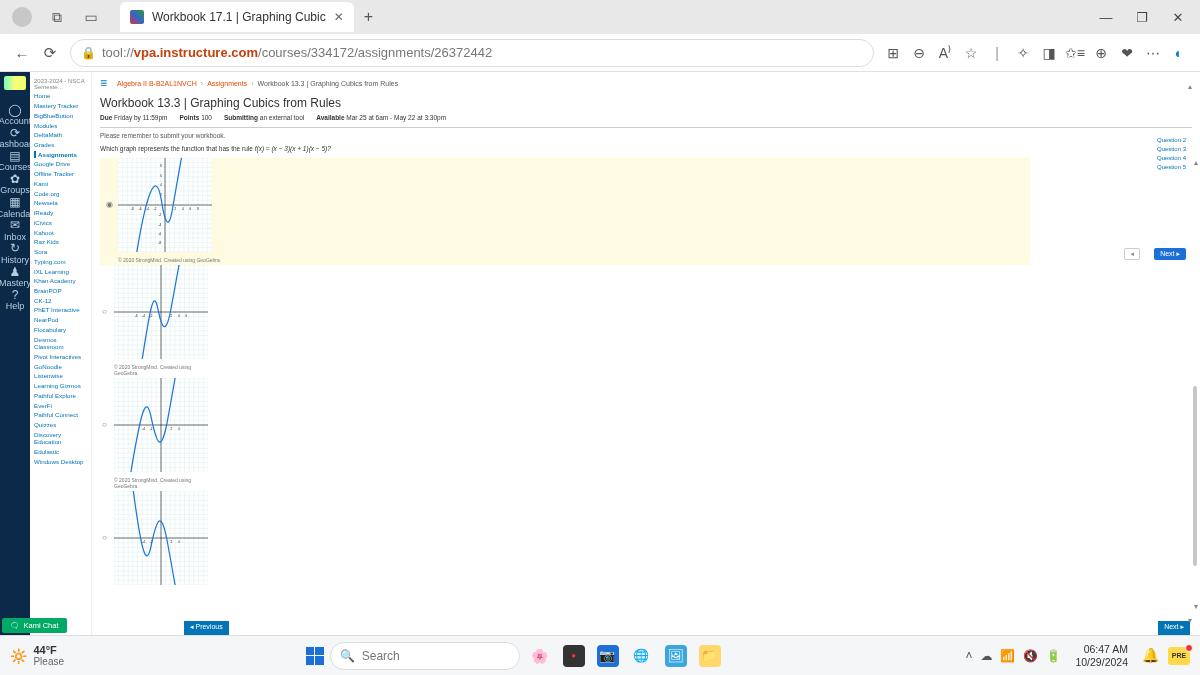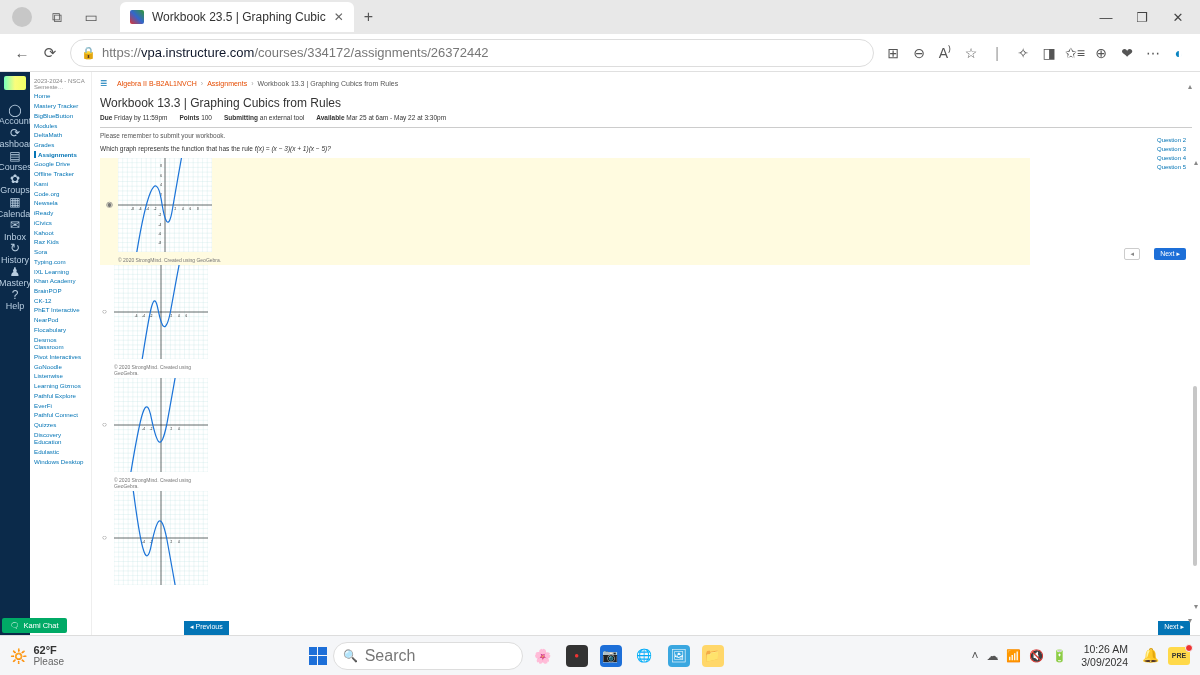--- a/index.html
+++ b/index.html
@@ -15,21 +15,21 @@
 .tab .tclose { font-size: 12px; color: #666; margin-left: 8px; }
 .newtab { font-size: 16px; color: #555; margin: 0 10px; }
 .titlebar .spacer { flex: 1; }
 .win-ctrl { width: 36px; text-align: center; font-size: 13px; color: #444; }
 
 .toolbar { height: 38px; background: #fff; display: flex; align-items: center; padding: 0 8px; border-bottom: 1px solid #e0e0e0; }
 .toolbar .tico { width: 28px; text-align: center; font-size: 15px; color: #555; }
 .addr { flex: 1; height: 28px; background: #fff; border: 1px solid #ddd; border-radius: 14px; display: flex; align-items: center; padding: 0 10px; margin: 0 6px; }
 .addr .lock { font-size: 12px; color: #555; margin-right: 6px; }
 .addr .url { font-size: 13px; color: #777; }
-.addr .url .host { color: #0f172a; }
+.addr .url .host { color: #c2410c; font-weight: bold; }
 .rico { width: 26px; text-align: center; font-size: 14px; color: #555; }
 
 
 .page { flex: 1; display: flex; background: #fff; position: relative; overflow: hidden; }
 
 
 .global-rail { width: 30px; background: #0b2a4a; display: flex; flex-direction: column; align-items: center; padding-top: 4px; gap: 10px; }
 .global-rail .ritem { color: #b8cde0; font-size: 9px; text-align: center; line-height: 1.1; }
 .global-rail .ritem .ric { font-size: 12px; display: block; }
 .global-rail .logo { width: 22px; height: 14px; background: linear-gradient(90deg,#7fb,#fafd7d,#ef6); border-radius: 2px; margin-bottom: 4px; }
@@ -97,21 +97,21 @@
 .taskbar { height: 40px; background: #f5f6f8; border-top: 1px solid #ddd; display: flex; align-items: center; padding: 0 10px; }
 .taskbar .wx { display: flex; align-items: center; gap: 6px; font-size: 11px; color: #333; }
 .taskbar .wx .sun { color: #f6b73c; font-size: 14px; }
 .taskbar .wx .temp { font-weight: 600; }
 .taskbar .wx .cond { font-size: 10px; color: #666; }
 .taskbar .center { flex: 1; display: flex; justify-content: center; align-items: center; gap: 6px; }
 .taskbar .center .winlogo { width: 18px; height: 18px; display: grid; grid-template-columns: 1fr 1fr; grid-template-rows: 1fr 1fr; gap: 1px; }
 .taskbar .center .winlogo span { background: #1d6fd8; }
 .taskbar .search { height: 28px; width: 190px; border: 1px solid #ddd; border-radius: 14px; display: flex; align-items: center; padding: 0 10px; gap: 6px; background: #fff; }
 .taskbar .search .sico { font-size: 12px; color: #555; }
-.taskbar .search .stxt { font-size: 16px; color: #777; }
+.taskbar .search .stxt { font-size: 12px; color: #777; }
 .taskbar .tkico { width: 22px; height: 22px; margin: 0 3px; border-radius: 4px; display:flex;align-items:center;justify-content:center;font-size:13px;}
 .taskbar .tkico.cherry{font-size:14px;color:#e77;}
 .taskbar .tkico.rec{background:#333;color:#e33;font-size:8px;}
 .taskbar .tkico.cam{background:#1d6fd8;color:#fff;}
 .taskbar .tkico.edge{color:#0a84c1;}
 .taskbar .tkico.img{background:#3aa7e0;color:#fff;}
 .taskbar .tkico.file{background:#ffd76a;}
 .taskbar .tray { display: flex; align-items: center; gap: 8px; font-size: 11px; color: #333; }
 .taskbar .tray .tico2 { font-size: 12px; color: #555; }
 .taskbar .clock { text-align: right; line-height: 1.15; font-size: 10.5px; margin: 0 6px; }
@@ -121,37 +121,37 @@
 </style>
 </head>
 <body>
 
 <div class="titlebar">
   <div class="profile-ico"></div>
   <div class="tb-ico">⧉</div>
   <div class="tb-ico">▭</div>
   <div class="tab">
     <div class="fav"></div>
-    <div class="ttxt">Workbook 23.5 | Graphing Cubic</div>
+    <div class="ttxt">Workbook 17.1 | Graphing Cubic</div>
     <div class="tclose">✕</div>
   </div>
   <div class="newtab">+</div>
   <div class="spacer"></div>
   <div class="win-ctrl">—</div>
   <div class="win-ctrl">❐</div>
   <div class="win-ctrl">✕</div>
 </div>
 
 <div class="toolbar">
   <div class="tico">←</div>
   <div class="tico">⟳</div>
   <div class="addr">
     <span class="lock">🔒</span>
     <span class="url">
-      <span>https://</span><span class="host">vpa.instructure.com</span><span>/courses/334172/assignments/26372442</span>
+      <span>tool://</span><span class="host">vpa.instructure.com</span><span>/courses/334172/assignments/26372442</span>
     </span>
   </div>
   <div class="rico">⊞</div>
   <div class="rico">⊖</div>
   <div class="rico">A⁾</div>
   <div class="rico">☆</div>
   <div class="rico" style="color:#999">|</div>
   <div class="rico">✧</div>
   <div class="rico">◨</div>
   <div class="rico">✩≡</div>
@@ -548,21 +548,21 @@
   <div class="live-chat">
     <span>🗨</span>
     <span>Kami Chat</span>
   </div>
 </div>
 
 <div class="taskbar">
   <div class="wx">
     <span class="sun">🔆</span>
     <div>
-      <div class="temp">62°F</div>
+      <div class="temp">44°F</div>
       <div class="cond">Please</div>
     </div>
   </div>
   <div class="center">
     <div class="winlogo">
         <span></span>
         <span></span>
         <span></span>
         <span></span>
       </div>
@@ -577,22 +577,22 @@
     <div class="tkico img">🖼</div>
     <div class="tkico file">📁</div>
   </div>
   <div class="tray">
     <span class="tico2">˄</span>
     <span class="tico2">☁</span>
     <span class="tico2">📶</span>
     <span class="tico2">🔇</span>
     <span class="tico2">🔋</span>
     <div class="clock">
-      <div>10:26 AM</div>
-      <div>3/09/2024</div>
+      <div>06:47 AM</div>
+      <div>10/29/2024</div>
     </div>
     <span class="notif">🔔</span>
     <div class="pre">
         <span>PRE</span>
         <span class="dot"></span>
       </div>
   </div>
 </div>
 
 </body></html>

